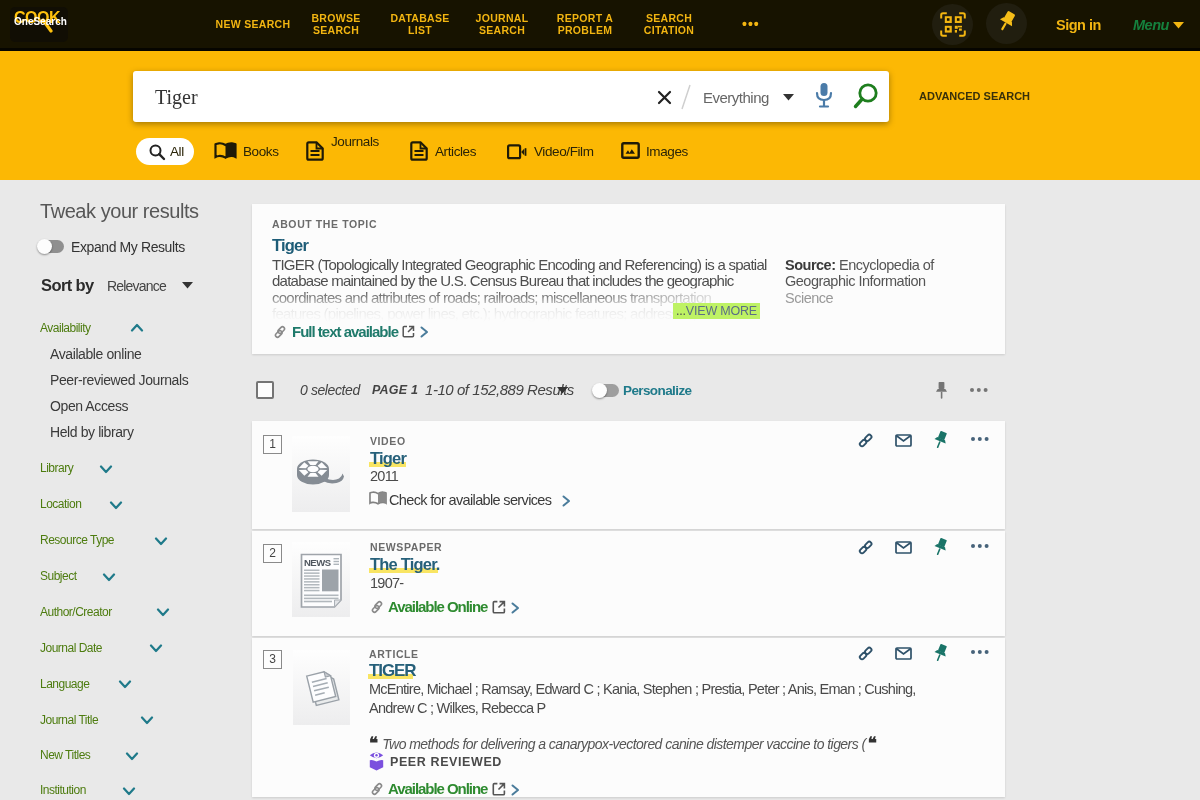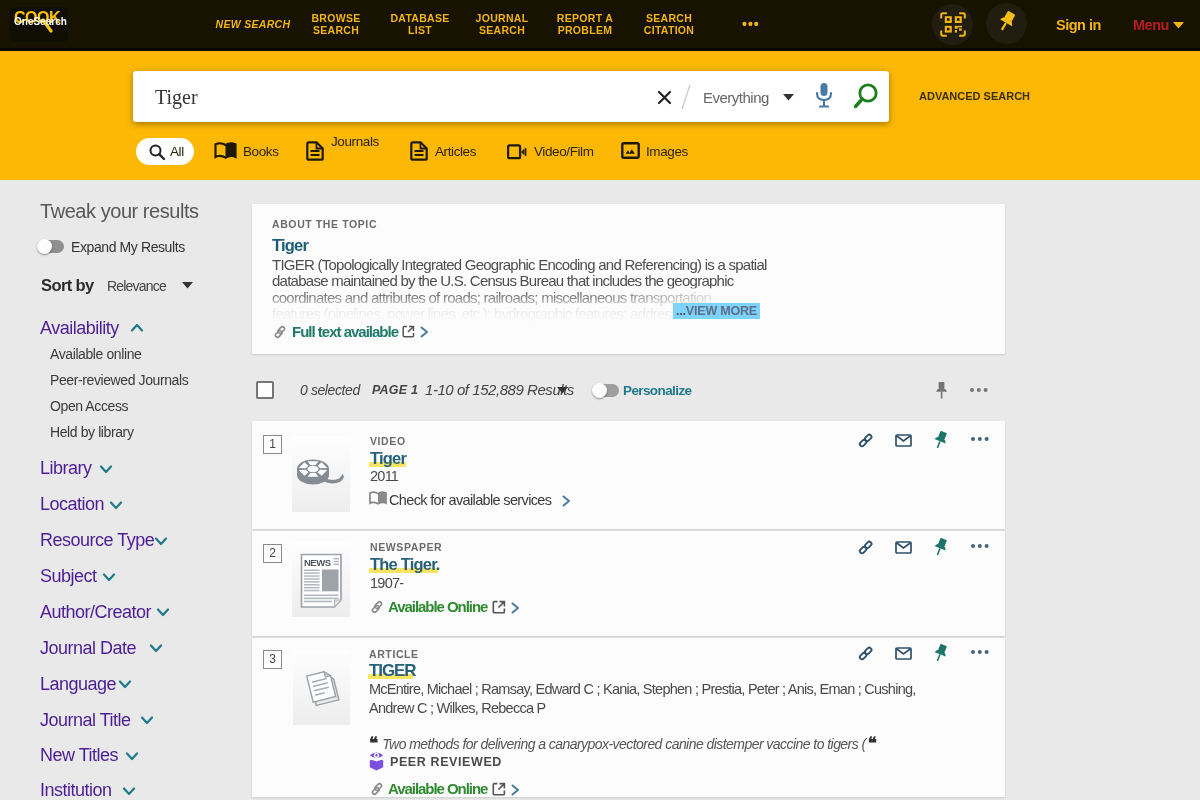--- a/index.html
+++ b/index.html
@@ -4,21 +4,21 @@
 <style>
 html,body{margin:0;padding:0;width:1200px;height:800px;overflow:hidden;background:#E9E9E9;font-family:"Liberation Sans",sans-serif;}
 .abs{position:absolute;}
 #page{position:relative;width:1200px;height:800px;}
 #hdr{left:0;top:0;width:1200px;height:51px;background:#171300;border-bottom:0;box-shadow:inset 0 -3px 0 #060500;}
 .nav{color:#F2B511;font-weight:700;font-size:10.5px;line-height:11.5px;text-align:center;letter-spacing:.3px;}
 #yellow{left:0;top:51px;width:1200px;height:129px;background:#FCB804;}
 #sbox{left:133px;top:71px;width:756px;height:51px;background:#fff;border-radius:3px;box-shadow:0 2px 6px rgba(0,0,0,.35);}
 .chiptxt{font-size:13.5px;color:#2A2408;line-height:16px;letter-spacing:-0.4px;}
 .tealcar{stroke:#1F7A8A;stroke-width:2.2;fill:none;stroke-linecap:round;stroke-linejoin:round;}
-.fac{font-size:18px;color:#4c1d95;line-height:22px;letter-spacing:-0.5px;}
+.fac{font-size:12px;color:#4d7c0f;line-height:22px;letter-spacing:-0.5px;}
 .fitem{font-size:14px;color:#3A3A3A;line-height:18px;letter-spacing:-0.4px;}
 .card{background:#FCFCFC;box-shadow:0 1px 2px rgba(0,0,0,.12);}
 .sict{font-size:10.5px;font-weight:700;color:#6B6B6B;letter-spacing:0.6px;line-height:13px;}
 .rtitle{font-weight:700;color:#26607A;line-height:22px;letter-spacing:-0.5px;z-index:2;}
 .hl{background:rgba(247,222,60,.8);height:5px;z-index:1;}
 .grn{color:#2E8B30;font-weight:700;font-size:15px;line-height:18px;letter-spacing:-1.05px;}
 .body15{font-size:14.5px;color:#4A4A4A;line-height:18.5px;letter-spacing:-0.75px;}
 </style>
 </head>
 <body>
@@ -26,21 +26,21 @@
 <div class="abs" id="hdr"></div>
 <div class="abs" id="yellow"></div>
 
 <div class="abs" style="left:10px;top:7px;width:58px;height:35px;background:#110E04;border-radius:5px;"></div>
 <div class="abs" style="left:14px;top:9px;font-size:16px;font-weight:700;color:#FFC20E;letter-spacing:-0.5px;line-height:17px;">COOK</div>
 <svg class="abs" style="left:38px;top:18px;" width="20" height="18">
       <line x1="5" y1="2" x2="13" y2="13" stroke="#FFC20E" stroke-width="3.2" stroke-linecap="round"></line>
     </svg>
 <div class="abs" style="left:14px;top:17px;font-size:10px;font-weight:700;color:#fff;letter-spacing:0;line-height:10px;">OneSearch</div>
 
-<div class="abs nav" style="left:213px;top:19px;width:80px;font-style:italic;">NEW SEARCH</div>
+<div class="abs nav" style="left:213px;top:19px;width:80px;">NEW SEARCH</div>
 <div class="abs nav" style="left:296px;top:13px;width:80px;">BROWSE<br>SEARCH</div>
 <div class="abs nav" style="left:380px;top:13px;width:80px;">DATABASE<br>LIST</div>
 <div class="abs nav" style="left:462px;top:13px;width:80px;">JOURNAL<br>SEARCH</div>
 <div class="abs nav" style="left:545px;top:13px;width:80px;text-align:center;">REPORT A<br>PROBLEM</div>
 <div class="abs nav" style="left:629px;top:13px;width:80px;">SEARCH<br>CITATION</div>
 <div class="abs" style="left:742px;top:16px;width:22px;color:#F2B511;font-size:14px;font-weight:700;letter-spacing:1px;">•••</div>
 
 <div class="abs" style="left:932px;top:4px;width:41px;height:41px;border-radius:50%;background:#211E0F;"></div>
 <svg class="abs" style="left:940px;top:12px;" width="26" height="25" viewBox="0 0 26 25">
 <g fill="none" stroke="#F2B511" stroke-width="2">
@@ -67,21 +67,21 @@
 
 <div class="abs" style="left:986px;top:3px;width:41px;height:41px;border-radius:50%;background:#211E0F;"></div>
 <svg class="abs" style="left:995px;top:10px;" width="24" height="27" viewBox="0 0 24 27">
 <g transform="rotate(30 12 11)" fill="#F5BD18">
 <rect x="7.8" y="1.5" width="8.4" height="9" rx="1.2"></rect>
 <path d="M5 13 L19 13 L16.8 9.5 L7.2 9.5 Z"></path>
 <rect x="10.9" y="13" width="2.2" height="8.5" rx="1.1"></rect>
 </g>
 </svg>
 <div class="abs" style="left:1056px;top:17px;font-size:14.5px;font-weight:700;color:#F2B511;letter-spacing:-0.5px;">Sign in</div>
-<div class="abs" style="left:1133px;top:17px;font-size:14.5px;font-weight:700;color:#b91c1c;letter-spacing:-0.5px;">Menu</div>
+<div class="abs" style="left:1133px;top:17px;font-size:14.5px;font-weight:700;color:#15803d;letter-spacing:-0.5px;font-style:italic;">Menu</div>
 <svg class="abs" style="left:1172px;top:21px;" width="13" height="8">
       <polygon points="1,1 12,1 6.5,7.5" fill="#F2B511"></polygon>
     </svg>
 
 <div class="abs" id="sbox"></div>
 <div class="abs" style="left:155px;top:86px;font-family:'Liberation Serif',serif;font-size:20px;color:#333;">Tiger</div>
 <svg class="abs" style="left:657px;top:90px;" width="15" height="15">
       <path d="M2 2 L13 13 M13 2 L2 13" stroke="#222" stroke-width="2.2" stroke-linecap="round"></path>
     </svg>
 <svg class="abs" style="left:679px;top:84px;" width="14" height="26">
@@ -198,21 +198,22 @@
 <svg class="abs" style="left:122px;top:786.5px;" width="14" height="9">
       <polyline points="2,1.5 7,7 12,1.5" class="tealcar"></polyline>
     </svg>
 
 <div class="abs card" style="left:252px;top:204px;width:753px;height:150px;"></div>
 <div class="abs sict" style="left:272px;top:218px;">ABOUT THE TOPIC</div>
 <div class="abs" style="left:272px;top:235px;font-size:16.5px;font-weight:700;color:#1D5C77;line-height:20px;letter-spacing:-0.8px;">Tiger</div>
 <div class="abs" id="para" style="left:272px;top:257px;white-space:nowrap;font-size:15px;color:#4E4E4E;line-height:16.3px;letter-spacing:-0.75px;">TIGER (Topologically Integrated Geographic Encoding and Referencing) is a spatial<br>database maintained by the U.S. Census Bureau that includes the geographic<br>coordinates and attributes of roads; railroads; miscellaneous transportation<br>features (pipelines, power lines, etc.); hydrographic features; addresses; railroa</div>
 <div class="abs" style="left:600px;top:288px;width:177px;height:17px;background:linear-gradient(90deg,rgba(252,252,252,0) 0%,rgba(252,252,252,.7) 60%,rgba(252,252,252,.85) 100%);"></div>
 <div class="abs" style="left:272px;top:287px;width:505px;height:35px;background:linear-gradient(180deg,rgba(252,252,252,0) 0%,rgba(252,252,252,.3) 30%,rgba(252,252,252,.88) 62%,#FCFCFC 100%);"></div>
-<div class="abs" style="left:673px;top:303px;font-size:12.5px;font-weight:700;letter-spacing:-0.2px;background:#7dd3fc;padding:1px 3px;"><span style="color:#4A4A52">...</span><span style="color:#5C6E86">VIEW MORE</span></div>
+<div class="abs" style="left:785px;top:257px;width:165px;font-size:14.5px;line-height:16.3px;color:#555;letter-spacing:-0.5px;"><b style="color:#3B3B3B">Source:</b> Encyclopedia of Geographic Information <span style="color:#999">Science</span></div>
+<div class="abs" style="left:673px;top:303px;font-size:12.5px;font-weight:400;letter-spacing:-0.2px;background:#bef264;padding:1px 3px;"><span style="color:#4A4A52">...</span><span style="color:#5C6E86">VIEW MORE</span></div>
 <svg class="abs" style="left:273px;top:325px;" width="14" height="14" viewBox="0 0 14 14">
 <g stroke="#8A8A8A" stroke-width="1.6" fill="none" stroke-linecap="round">
 <rect x="1" y="5.5" width="7.5" height="4" rx="2" transform="rotate(-45 7 7)"></rect>
 <rect x="5.5" y="4.5" width="7.5" height="4" rx="2" transform="rotate(-45 7 7)"></rect>
 </g>
 </svg>
 <div class="abs" style="left:292px;top:323px;font-size:15px;font-weight:700;color:#1F7A6B;line-height:18px;letter-spacing:-1.0px;">Full text available</div>
 <svg class="abs" style="left:402px;top:325px;" width="13" height="13" viewBox="0 0 13 13">
 <path d="M5 1.5 H2.2 Q1.2 1.5 1.2 2.5 V10.8 Q1.2 11.8 2.2 11.8 H10.5 Q11.5 11.8 11.5 10.8 V8" stroke="#555" stroke-width="1.5" fill="none"></path>
 <path d="M7 1.5 H11.5 V6 M11.5 1.5 L6 7" stroke="#555" stroke-width="1.5" fill="none"></path>

